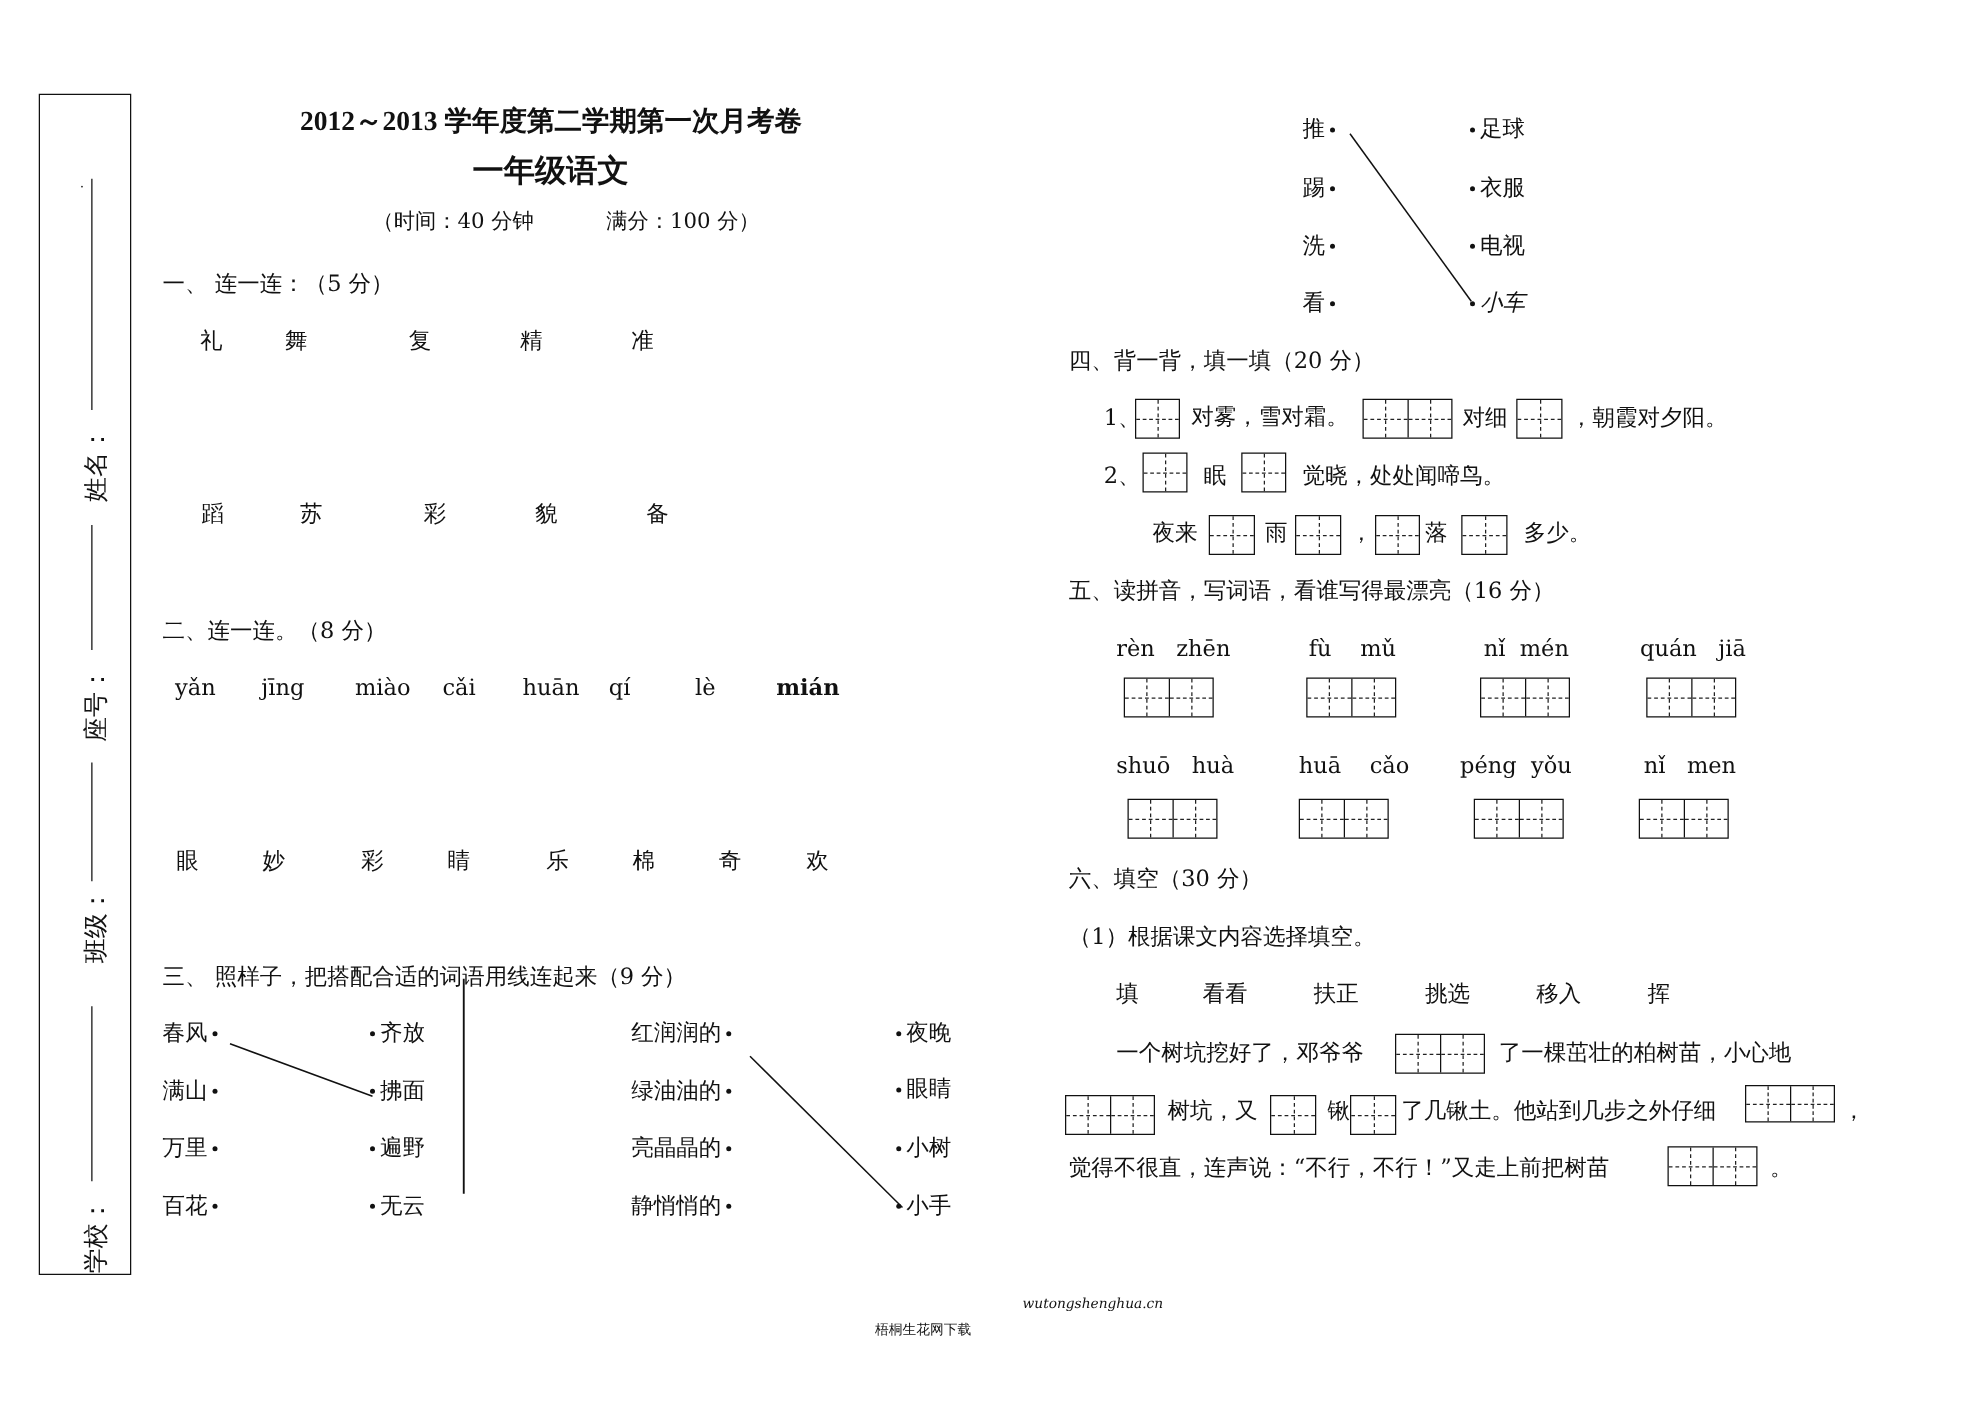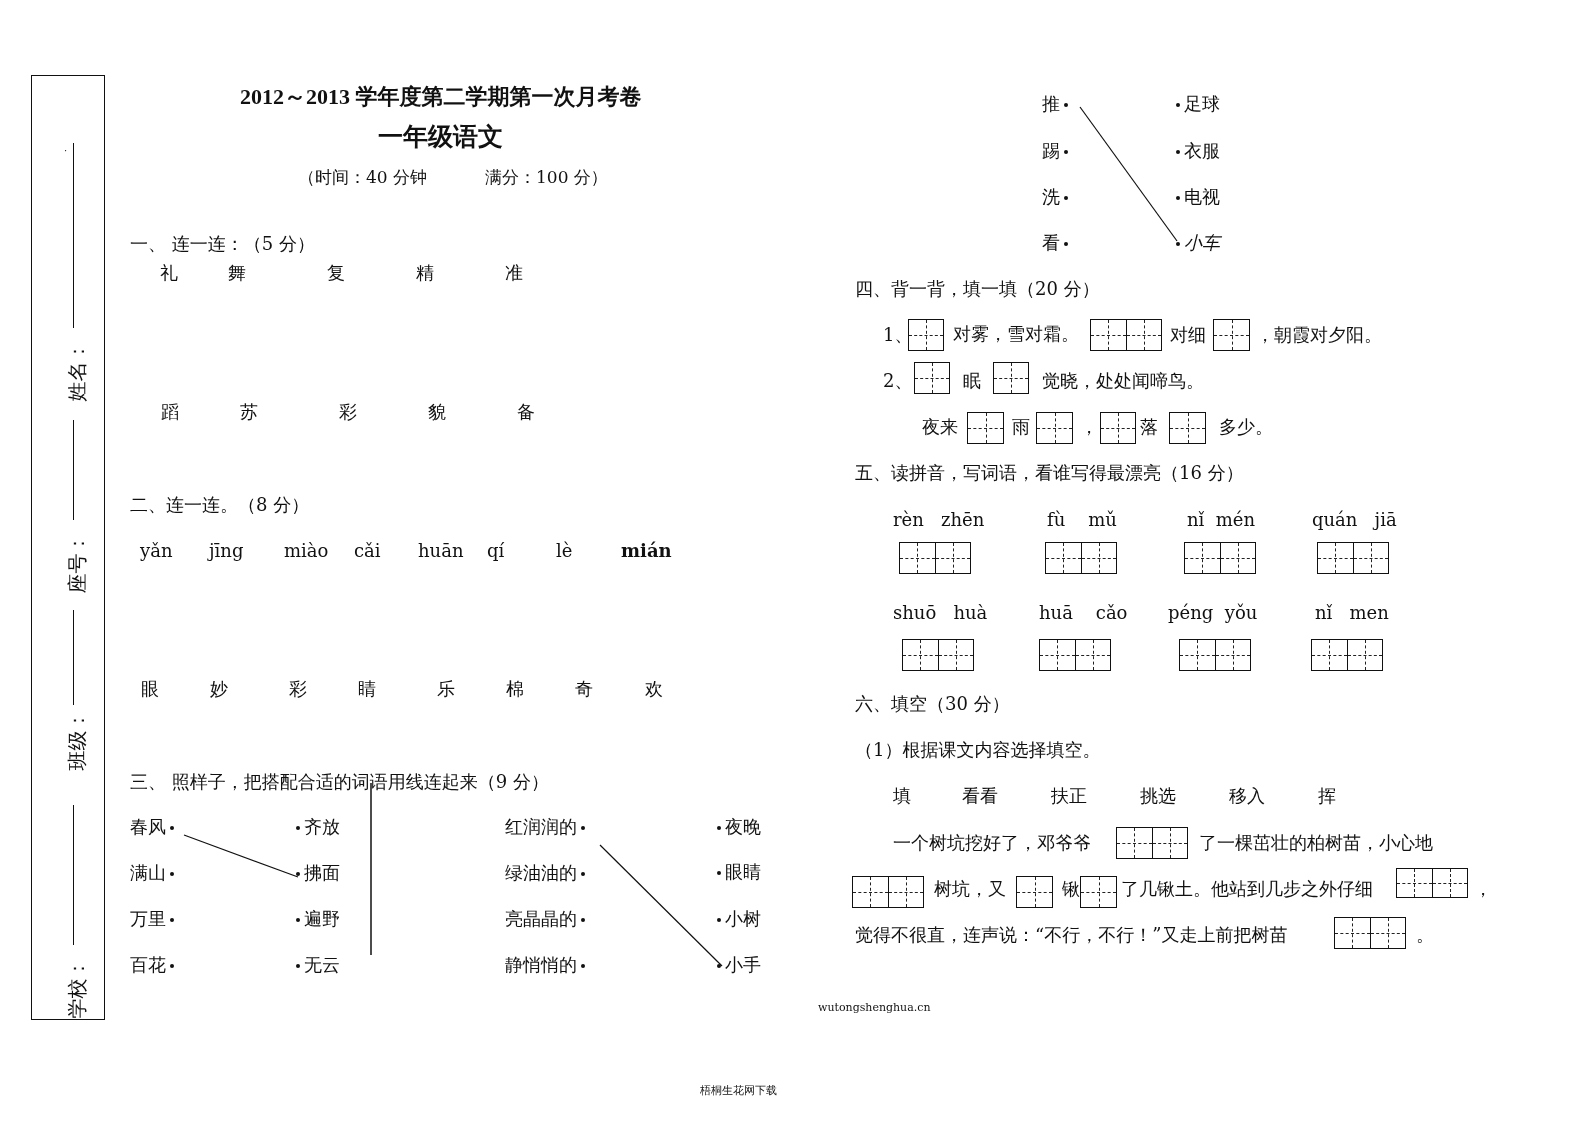--- a/index.html
+++ b/index.html
@@ -44,21 +44,21 @@
 <div class="vline" style="top:610px;height:95px;"></div>
 <div class="vlabel" style="top:727px;">班级：</div>
 <div class="vline" style="top:805px;height:140px;"></div>
 <div class="vlabel" style="top:975px;">学校：</div>
 
 <div class="abs title1" style="left:240px;top:82px;">2012～2013 学年度第二学期第一次月考卷</div>
 <div class="abs title2" style="left:378px;top:120px;">一年级语文</div>
 <div class="abs t17" style="left:298px;top:166px;">（时间：40 分钟</div>
 <div class="abs t17" style="left:485px;top:166px;">满分：100 分）</div>
 
-<div class="abs t18" style="left:130px;top:217px;margin-top:16px;">一、  连一连：（5 分）</div>
+<div class="abs t18" style="left:130px;top:217px;">一、  连一连：（5 分）</div>
 <div class="abs t18" style="left:160px;top:262px;">礼</div>
 <div class="abs t18" style="left:228px;top:262px;">舞</div>
 <div class="abs t18" style="left:327px;top:262px;">复</div>
 <div class="abs t18" style="left:416px;top:262px;">精</div>
 <div class="abs t18" style="left:505px;top:262px;">准</div>
 <div class="abs t18" style="left:161px;top:401px;">蹈</div>
 <div class="abs t18" style="left:240px;top:401px;">苏</div>
 <div class="abs t18" style="left:339px;top:401px;">彩</div>
 <div class="abs t18" style="left:428px;top:401px;">貌</div>
 <div class="abs t18" style="left:517px;top:401px;">备</div>
@@ -239,14 +239,14 @@
   </div>
 <div class="abs t18" style="left:1474px;top:878px;">，</div>
 
 <div class="abs t18" style="left:855px;top:924px;">觉得不很直，连声说：“不行，不行！”又走上前把树苗</div>
 <div class="box" style="left:1334px;top:917px;width:72px;height:32px;">
     <div class="cell"></div>
     <div class="cell"></div>
   </div>
 <div class="abs t18" style="left:1416px;top:924px;">。</div>
 
-<div class="abs footer" style="left:700px;top:1056px;margin-top:27px;">梧桐生花网下载</div>
-<div class="abs footer" style="left:818px;top:1001px;">wutongshenghua.cn</div>
+<div class="abs footer" style="left:700px;top:1056px;">梧桐生花网下载</div>
+<div class="abs footer" style="left:818px;top:1036px;font-style:italic;">wutongshenghua.cn</div>
 
 </body></html>

